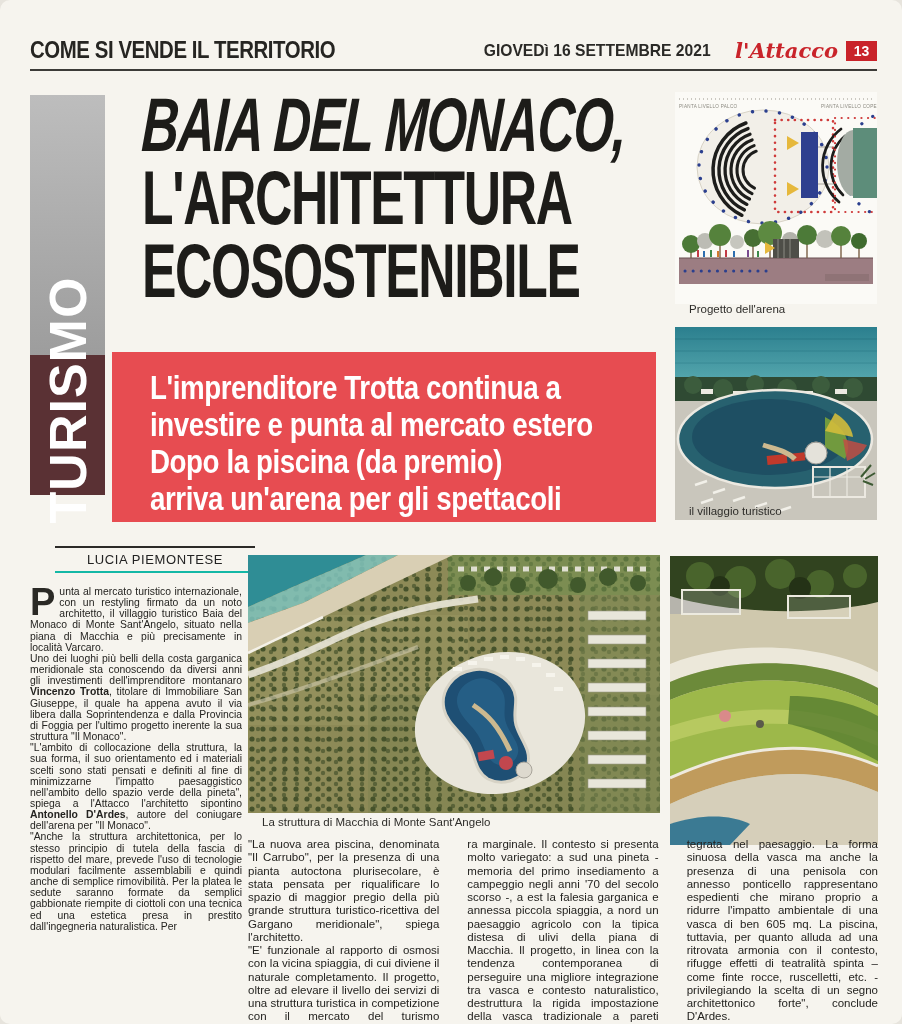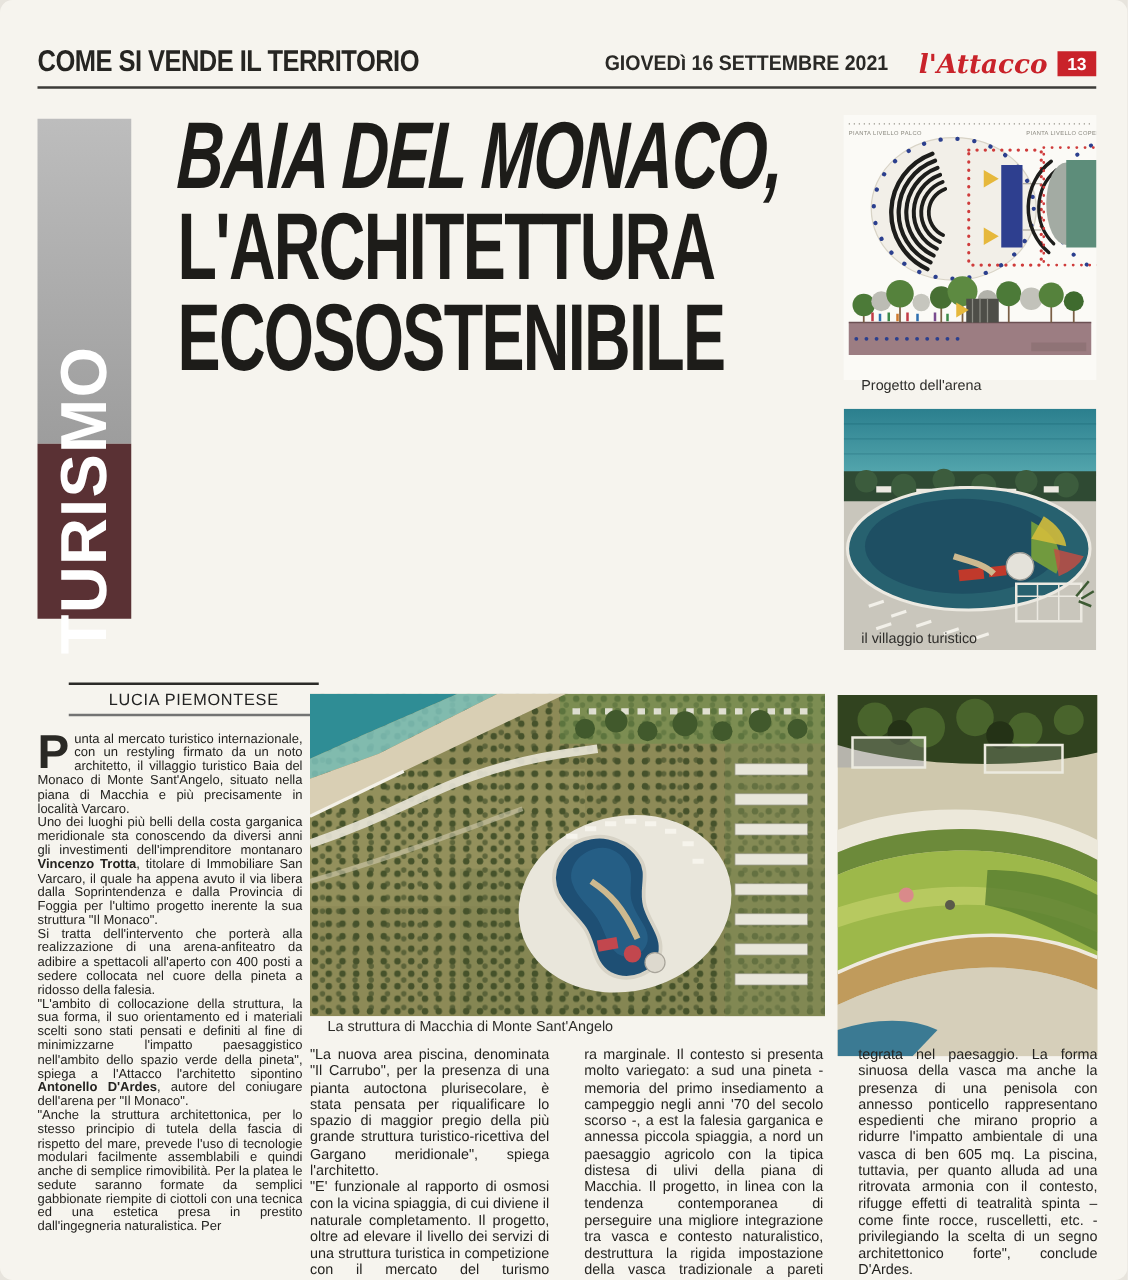--- a/index.html
+++ b/index.html
@@ -26,21 +26,21 @@
   .hl{font-size:76px;font-weight:bold;letter-spacing:-2px;transform:scaleX(.68);transform-origin:0 50%;white-space:nowrap;}
   .hl.italic{font-style:italic;transform:scaleX(.68) skewX(-4deg);}
   
   .standfirst{position:absolute;left:112px;top:352px;width:544px;height:170px;background:#e74c51;
               padding:0;box-sizing:border-box;}
   .standfirst .inner{padding:17px 0 0 38px;}
   .sf-line{font-size:33px;font-weight:bold;color:#fff;line-height:37px;transform:scaleX(.84);
            transform-origin:0 50%;white-space:nowrap;letter-spacing:-.5px;}
   
   .byline{position:absolute;left:55px;top:546px;width:200px;text-align:center;
-          border-top:2px solid #2b2a27;border-bottom:2px solid #737373;padding:4px 0;
+          border-top:2px solid #2b2a27;border-bottom:2px solid #14b8a6;padding:4px 0;
           font-size:13px;letter-spacing:.6px;color:#222;}
   
   .col-left{position:absolute;left:30px;top:586px;width:212px;height:438px;overflow:hidden;
             font-size:10.4px;line-height:11.15px;text-align:justify;color:#242320;}
   .col-left p{margin:0;}
   .dropcap{float:left;font-size:38px;line-height:31px;font-weight:bold;padding:1px 4px 0 0;color:#2a2925;}
   .bottom-cols{position:absolute;left:248px;top:838px;width:630px;height:186px;overflow:hidden;
                display:flex;gap:28px;}
   .bottom-cols .bcol{flex:1;font-size:11.5px;line-height:13.25px;text-align:justify;color:#242320;}
   .bottom-cols p{margin:0;}
@@ -66,20 +66,28 @@
   <div class="vbar-gray"></div>
   <div class="vbar-maroon"></div>
   <div class="vlabel">TURISMO</div>
 
   <div class="headline">
     <div class="hl italic">BAIA DEL MONACO,</div>
     <div class="hl">L'ARCHITETTURA</div>
     <div class="hl">ECOSOSTENIBILE</div>
   </div>
 
+  <div class="standfirst">
+    <div class="inner">
+      <div class="sf-line">L'imprenditore Trotta continua a</div>
+      <div class="sf-line">investire e punta al mercato estero</div>
+      <div class="sf-line">Dopo la piscina (da premio)</div>
+      <div class="sf-line">arriva un'arena per gli spettacoli</div>
+    </div>
+  </div>
 
   <svg class="ill panel" style="left:675px;top:92px;" width="202" height="212" viewBox="0 0 202 212">
     <rect x="0" y="0" width="202" height="212" fill="#fbfaf6"></rect>
     <line x1="4" y1="7" x2="198" y2="7" stroke="#9a968c" stroke-width="1" stroke-dasharray="1,3"></line>
     <text x="4" y="16" font-size="4.6" fill="#8a887f" letter-spacing="0.3">PIANTA LIVELLO PALCO</text>
     <text x="146" y="16" font-size="4.6" fill="#8a887f" letter-spacing="0.3">PIANTA LIVELLO COPERTURA</text>
 
     <ellipse cx="88" cy="75" rx="66" ry="57" fill="#f2efe8" stroke="#d8d3c6" stroke-width="1"></ellipse>
     <ellipse cx="88" cy="75" rx="64" ry="56" fill="none" stroke="#2b3f8e" stroke-width="3.4" stroke-dasharray="0.1,13.5" stroke-linecap="round"></ellipse>
     <g stroke="#1d1d1b" fill="none" stroke-linecap="round">
@@ -241,23 +249,22 @@
     <path d="M0,268 C30,258 60,258 80,268 L60,289 H0 Z" fill="#3b7a93"></path>
   </svg>
 
   <div class="byline">LUCIA PIEMONTESE</div>
 
   <div class="col-left">
     <p>
       <span class="dropcap">P</span><span>unta al mercato turistico internazionale, con un restyling firmato da un noto architetto, il villaggio turistico Baia del Monaco di Monte Sant'Angelo, situato nella piana di Macchia e più precisamente in località Varcaro.</span>
     </p>
     <p>
-      <span>Uno dei luoghi più belli della costa garganica meridionale sta conoscendo da diversi anni gli investimenti dell'imprenditore montanaro </span><b>Vincenzo Trotta</b><span>, titolare di Immobiliare San Varcaro, il quale ha appena avuto il via libera dalla Soprintendenza e dalla Provincia di Foggia per l'ultimo progetto inerente la sua struttura "Il Monaco".</span>
+      <span>Uno dei luoghi più belli della costa garganica meridionale sta conoscendo da diversi anni gli investimenti dell'imprenditore montanaro </span><b>Vincenzo Trotta</b><span>, titolare di Immobiliare San Giuseppe, il quale ha appena avuto il via libera dalla Soprintendenza e dalla Provincia di Foggia per l'ultimo progetto inerente la sua struttura "Il Monaco".</span>
     </p>
-    <p><span>Si tratta dell'intervento che porterà alla realizzazione di una arena-anfiteatro da adibire a spettacoli all'aperto con 400 posti a sedere collocata nel cuore della pineta a ridosso della falesia.</span></p>
     <p>
       <span>"L'ambito di collocazione della struttura, la sua forma, il suo orientamento ed i materiali scelti sono stati pensati e definiti al fine di minimizzarne l'impatto paesaggistico nell'ambito dello spazio verde della pineta", spiega a l'Attacco l'architetto sipontino </span><b>Antonello D'Ardes</b><span>, autore del coniugare dell'arena per "Il Monaco".</span>
     </p>
     <p><span>"Anche la struttura architettonica, per lo stesso principio di tutela della fascia di rispetto del mare, prevede l'uso di tecnologie modulari facilmente assemblabili e quindi anche di semplice rimovibilità. Per la platea le sedute saranno formate da semplici gabbionate riempite di ciottoli con una tecnica ed una estetica presa in prestito dall'ingegneria naturalistica. Per</span></p>
   </div>
 
   <svg class="ill" style="left:248px;top:555px;" width="412" height="258" viewBox="0 0 412 258">
     <defs>
       <pattern id="olv" width="11" height="10" patternUnits="userSpaceOnUse">
         <circle cx="4" cy="4" r="2.6" fill="#3e4c26"></circle>

